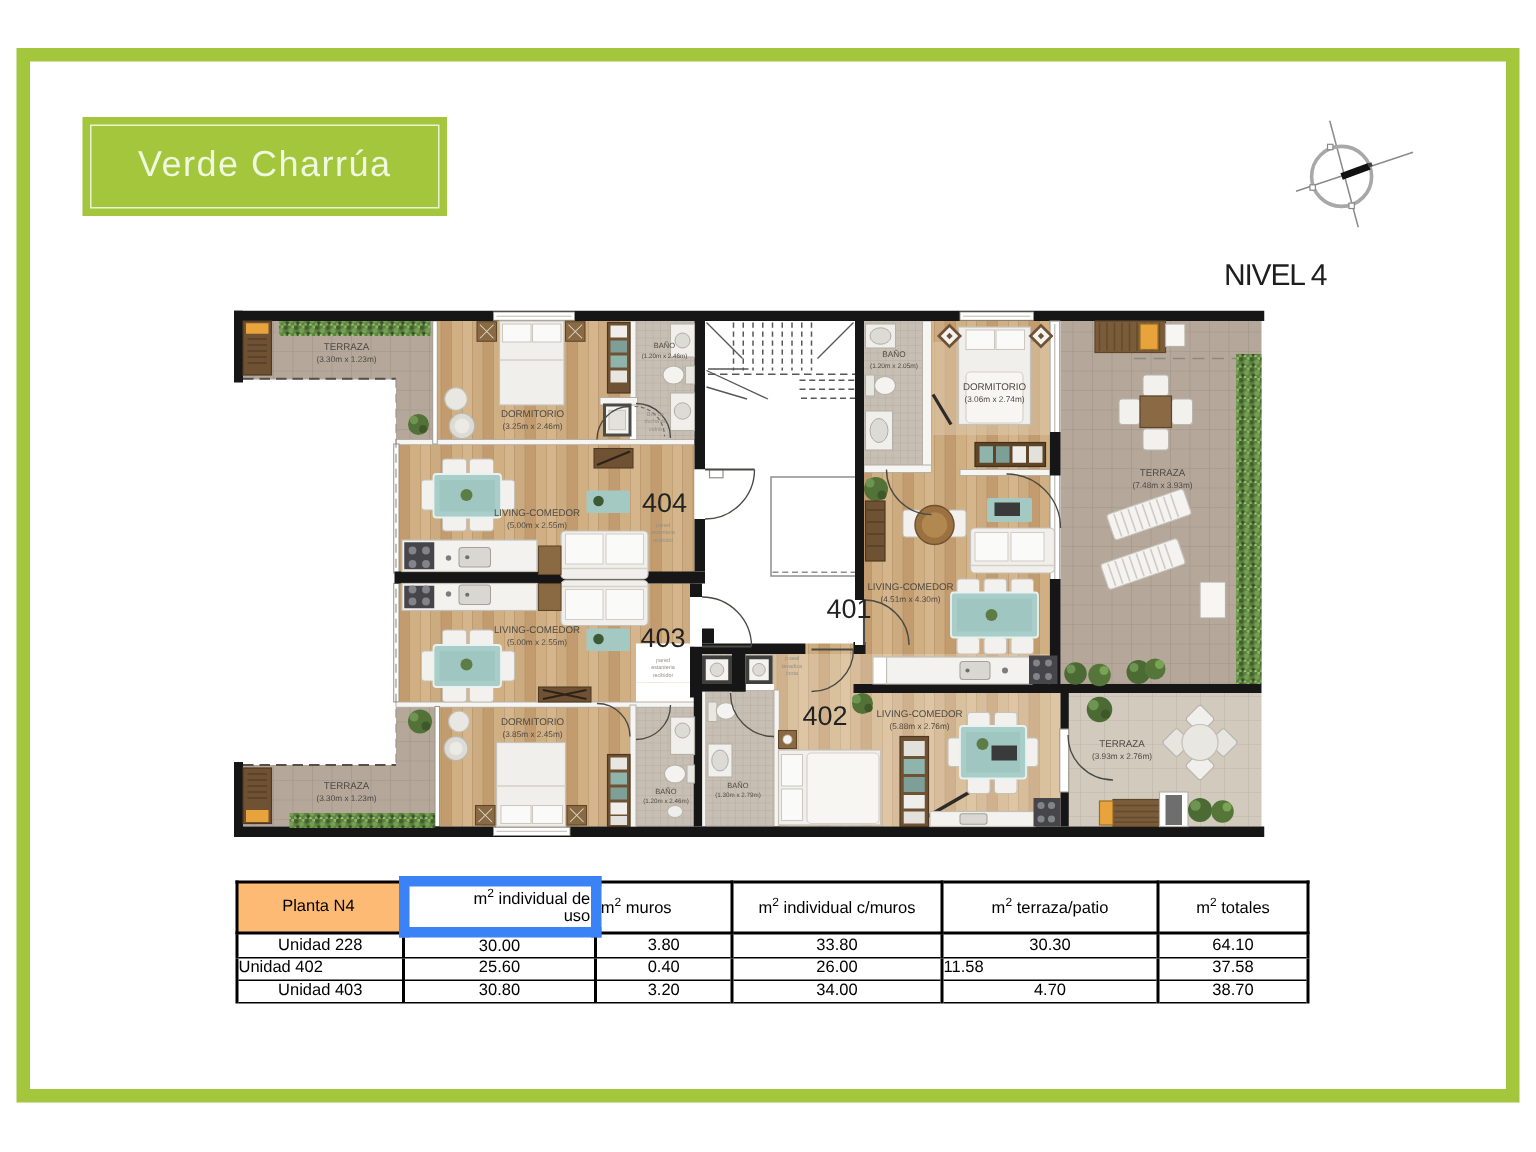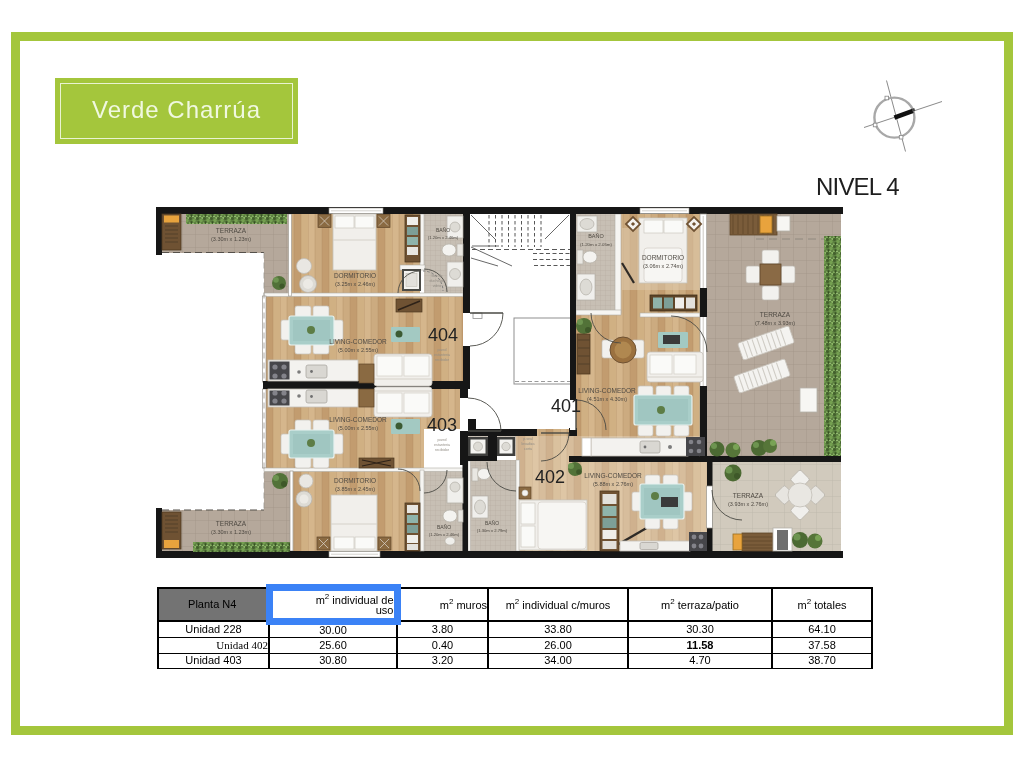--- a/index.html
+++ b/index.html
@@ -10,21 +10,21 @@
 <body>
 
 <div class="abs" style="left:11px;top:32px;width:1002px;height:703px;border:9px solid #a4c63c;box-sizing:border-box;"></div>
 
 <div class="abs" style="left:55px;top:78px;width:243px;height:66px;background:#a4c63c;"></div>
 
 <div class="abs" style="left:60px;top:83px;width:233px;height:56px;border:1.5px solid #e9f3d2;box-sizing:border-box;"></div>
 
 <div class="abs" style="left:55px;top:78px;width:243px;height:66px;line-height:64px;text-align:center;color:#f0f8e0;font-size:24px;letter-spacing:1px;">Verde Charrúa</div>
 
-<div class="abs" style="left:816px;top:173px;font-size:24px;color:#1e1e1e;letter-spacing:-0.8px;">NIVEL 4</div>
+<div class="abs" style="left:816px;top:173px;font-size:20px;color:#1e1e1e;letter-spacing:-0.8px;">NIVEL 4</div>
 
 <svg class="abs" style="left:850px;top:65px;" width="110" height="105" viewBox="0 0 110 105">
 
 <line x1="14" y1="62.5" x2="92" y2="36.5" stroke="#8a8a8a" stroke-width="1"></line>
 
 <line x1="36.5" y1="15.5" x2="55.5" y2="86.5" stroke="#8a8a8a" stroke-width="1"></line>
 
 <circle cx="44.4" cy="52.6" r="20" fill="none" stroke="#a8a8a8" stroke-width="2.4"></circle>
 
 <line x1="44.4" y1="52.6" x2="62.9" y2="45.8" stroke="#111" stroke-width="4.6"></line>
@@ -833,43 +833,43 @@
       <col style="width:111px">
       <col style="width:128px">
       <col style="width:91px">
       <col style="width:140px">
       <col style="width:144px">
       <col style="width:100px">
     </colgroup>
 
 <tbody>
       <tr style="height:29px;">
-<td style="border:2px solid #000;background:#737373;text-align:center;">Planta N4</td>
+<td style="border:2px solid #000;background:#fdba74;text-align:center;">Planta N4</td>
 <td style="border:7px solid #3b82f6;text-align:right;padding-left:40px;">m<sup style="font-size:8px;">2</sup> individual de uso</td>
-<td style="border:2px solid #000;text-align:right;">m<sup style="font-size:8px;">2</sup> muros</td>
+<td style="border:2px solid #000;text-align:left;">m<sup style="font-size:8px;">2</sup> muros</td>
 <td style="border:2px solid #000;text-align:center;">m<sup style="font-size:8px;">2</sup> individual c/muros</td>
 <td style="border:2px solid #000;text-align:center;">m<sup style="font-size:8px;">2</sup> terraza/patio</td>
 <td style="border:2px solid #000;text-align:center;">m<sup style="font-size:8px;">2</sup> totales</td>
 </tr>
 
 <tr style="height:14px;">
 <td style="border:1px solid #000;border-left:2px solid #000;text-align:center;">Unidad 228</td>
 <td style="border:1px solid #000;border-left:2px solid #000;text-align:center;">30.00</td>
 <td style="border:1px solid #000;border-left:2px solid #000;text-align:center;">3.80</td>
 <td style="border:1px solid #000;border-left:2px solid #000;text-align:center;">33.80</td>
 <td style="border:1px solid #000;border-left:2px solid #000;text-align:center;">30.30</td>
 <td style="border:1px solid #000;border-left:2px solid #000;border-right:2px solid #000;text-align:center;">64.10</td>
 </tr>
 
 <tr style="height:14px;">
-<td style="border:1px solid #000;border-left:2px solid #000;text-align:right;font-family:Liberation Serif, serif;">Unidad 402</td>
+<td style="border:1px solid #000;border-left:2px solid #000;text-align:left;">Unidad 402</td>
 <td style="border:1px solid #000;border-left:2px solid #000;text-align:center;">25.60</td>
 <td style="border:1px solid #000;border-left:2px solid #000;text-align:center;">0.40</td>
 <td style="border:1px solid #000;border-left:2px solid #000;text-align:center;">26.00</td>
-<td style="border:1px solid #000;border-left:2px solid #000;text-align:center;font-weight:bold;">11.58</td>
+<td style="border:1px solid #000;border-left:2px solid #000;text-align:left;">11.58</td>
 <td style="border:1px solid #000;border-left:2px solid #000;border-right:2px solid #000;text-align:center;">37.58</td>
 </tr>
 
 <tr style="height:14px;margin-top:16px;">
 <td style="border:1px solid #000;border-left:2px solid #000;text-align:center;">Unidad 403</td>
 <td style="border:1px solid #000;border-left:2px solid #000;text-align:center;">30.80</td>
 <td style="border:1px solid #000;border-left:2px solid #000;text-align:center;">3.20</td>
 <td style="border:1px solid #000;border-left:2px solid #000;text-align:center;">34.00</td>
 <td style="border:1px solid #000;border-left:2px solid #000;text-align:center;">4.70</td>
 <td style="border:1px solid #000;border-left:2px solid #000;border-right:2px solid #000;text-align:center;">38.70</td>

